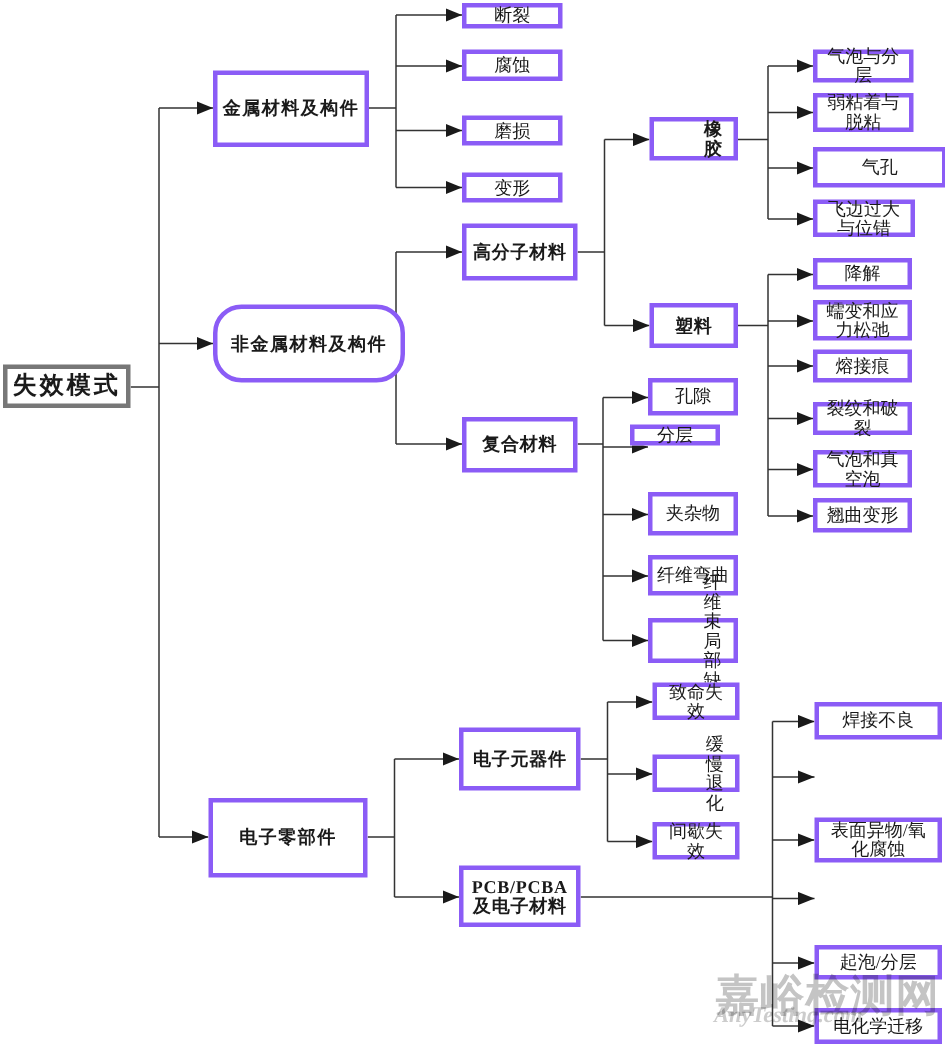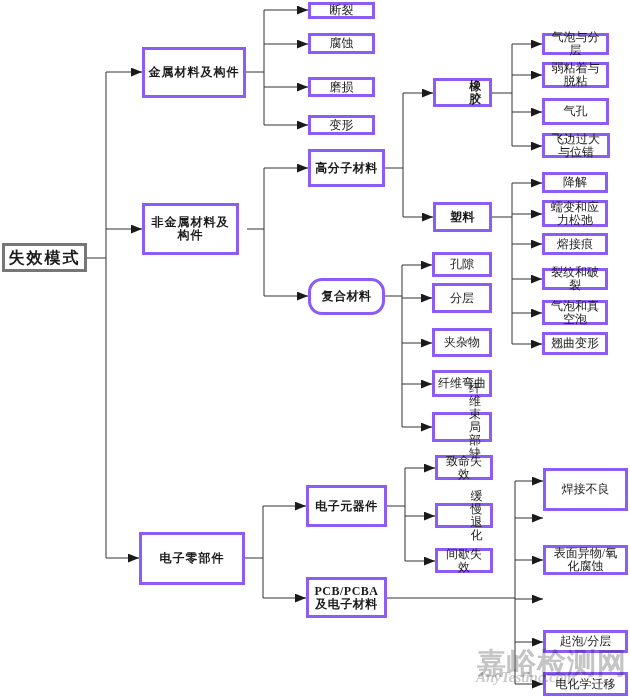--- a/index.html
+++ b/index.html
@@ -113,60 +113,60 @@
       <line x1="515" y1="560" x2="543" y2="560" marker-end="url(#arrow)"></line>
       <line x1="515" y1="599" x2="543" y2="599" marker-end="url(#arrow)"></line>
       <line x1="515" y1="642" x2="543" y2="642" marker-end="url(#arrow)"></line>
       <line x1="515" y1="684" x2="543" y2="684" marker-end="url(#arrow)"></line>
     </g>
   </svg>
 
   <div class="node root" style="left:2px;top:243px;width:85px;height:29px;">失效模式</div>
 
   <div class="node lvl2" style="left:142px;top:47px;width:104px;height:51px;">金属材料及构件</div>
-  <div class="node lvl2" style="left:142px;top:203px;width:97px;height:52px;">非金属材料及构件</div>
+  <div class="node lvl2" style="left:142px;top:203px;width:128px;height:52px;border-radius:19px;">非金属材料及构件</div>
   <div class="node lvl2" style="left:139px;top:532px;width:106px;height:53px;">电子零部件</div>
 
   <div class="node" style="left:308px;top:2px;width:67px;height:17px;">断裂</div>
   <div class="node" style="left:308px;top:33px;width:67px;height:21px;">腐蚀</div>
   <div class="node" style="left:308px;top:77px;width:67px;height:20px;">磨损</div>
   <div class="node" style="left:308px;top:115px;width:67px;height:20px;">变形</div>
 
   <div class="node lvl3" style="left:308px;top:149px;width:77px;height:38px;">高分子材料</div>
-  <div class="node lvl3" style="left:308px;top:278px;width:77px;height:37px;border-radius:14px;">复合材料</div>
+  <div class="node lvl3" style="left:308px;top:278px;width:77px;height:37px;">复合材料</div>
 
   <div class="node lvl3" style="left:433px;top:78px;width:59px;height:29px;padding-left:29px;">橡胶</div>
   <div class="node lvl3" style="left:433px;top:202px;width:59px;height:30px;">塑料</div>
 
   <div class="node" style="left:542px;top:33px;width:67px;height:22px;">气泡与分层</div>
   <div class="node" style="left:542px;top:62px;width:67px;height:26px;">弱粘着与脱粘</div>
-  <div class="node" style="left:542px;top:98px;width:67px;height:27px;font-family:Liberation Serif, serif;">气孔</div>
+  <div class="node" style="left:542px;top:98px;width:89px;height:27px;font-family:Liberation Serif, serif;">气孔</div>
   <div class="node" style="left:542px;top:133px;width:68px;height:25px;">飞边过大与位错</div>
 
   <div class="node" style="left:542px;top:172px;width:66px;height:21px;">降解</div>
   <div class="node" style="left:542px;top:200px;width:66px;height:27px;">蠕变和应力松弛</div>
   <div class="node" style="left:542px;top:233px;width:66px;height:22px;">熔接痕</div>
   <div class="node" style="left:542px;top:268px;width:66px;height:22px;">裂纹和破裂</div>
   <div class="node" style="left:542px;top:300px;width:66px;height:25px;">气泡和真空泡</div>
   <div class="node" style="left:542px;top:332px;width:66px;height:23px;">翘曲变形</div>
 
   <div class="node" style="left:432px;top:252px;width:60px;height:25px;">孔隙</div>
-  <div class="node" style="left:432px;top:283px;width:60px;height:30px;">分层</div>
+  <div class="node" style="left:420px;top:283px;width:60px;height:14px;">分层</div>
   <div class="node" style="left:432px;top:328px;width:60px;height:29px;">夹杂物</div>
   <div class="node" style="left:432px;top:370px;width:60px;height:27px;">纤维弯曲</div>
   <div class="node" style="left:432px;top:412px;width:60px;height:30px;padding-left:29px;">纤维束局部缺胶</div>
 
   <div class="node lvl3" style="left:306px;top:485px;width:81px;height:42px;">电子元器件</div>
   <div class="node lvl3" style="left:306px;top:577px;width:81px;height:41px;">PCB/PCBA及电子材料</div>
 
   <div class="node" style="left:435px;top:455px;width:58px;height:25px;">致命失效</div>
   <div class="node" style="left:435px;top:503px;width:58px;height:25px;padding-left:28px;">缓慢退化</div>
   <div class="node" style="left:435px;top:548px;width:58px;height:25px;">间歇失效</div>
 
-  <div class="node" style="left:543px;top:468px;width:85px;height:43px;">焊接不良</div>
+  <div class="node" style="left:543px;top:468px;width:85px;height:25px;">焊接不良</div>
   <div class="node" style="left:543px;top:545px;width:85px;height:30px;">表面异物/氧化腐蚀</div>
   <div class="node" style="left:543px;top:630px;width:85px;height:23px;">起泡/分层</div>
   <div class="node" style="left:543px;top:672px;width:85px;height:24px;">电化学迁移</div>
 
   <div class="wm wm-cn">嘉峪检测网</div>
   <div class="wm wm-en">AnyTesting.com</div>
 
 </div>
 
 </body></html>

